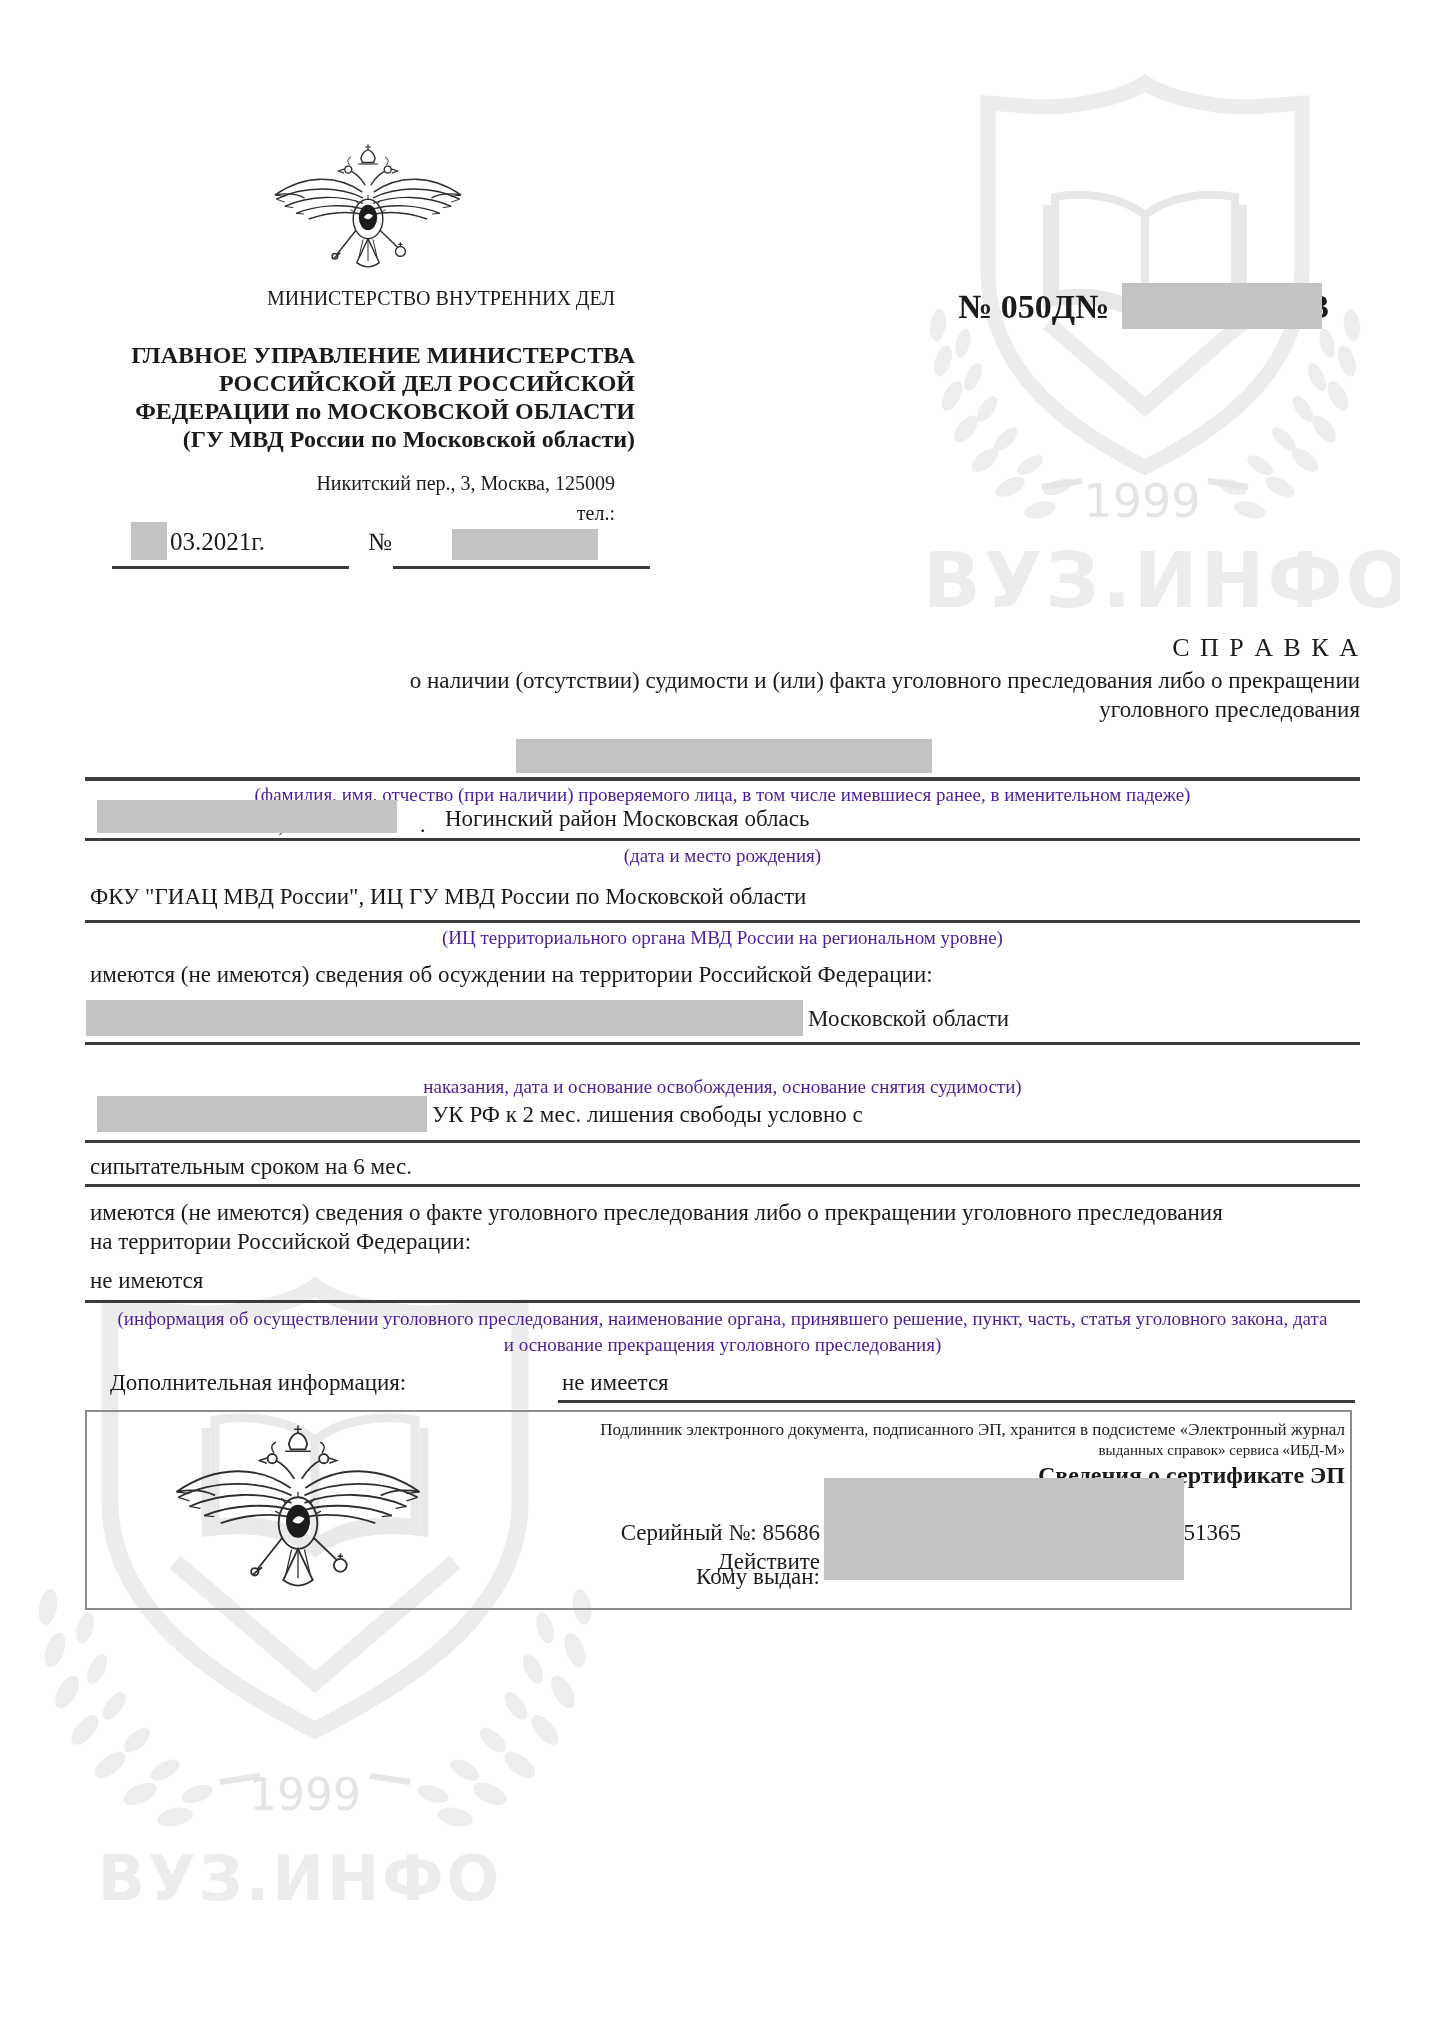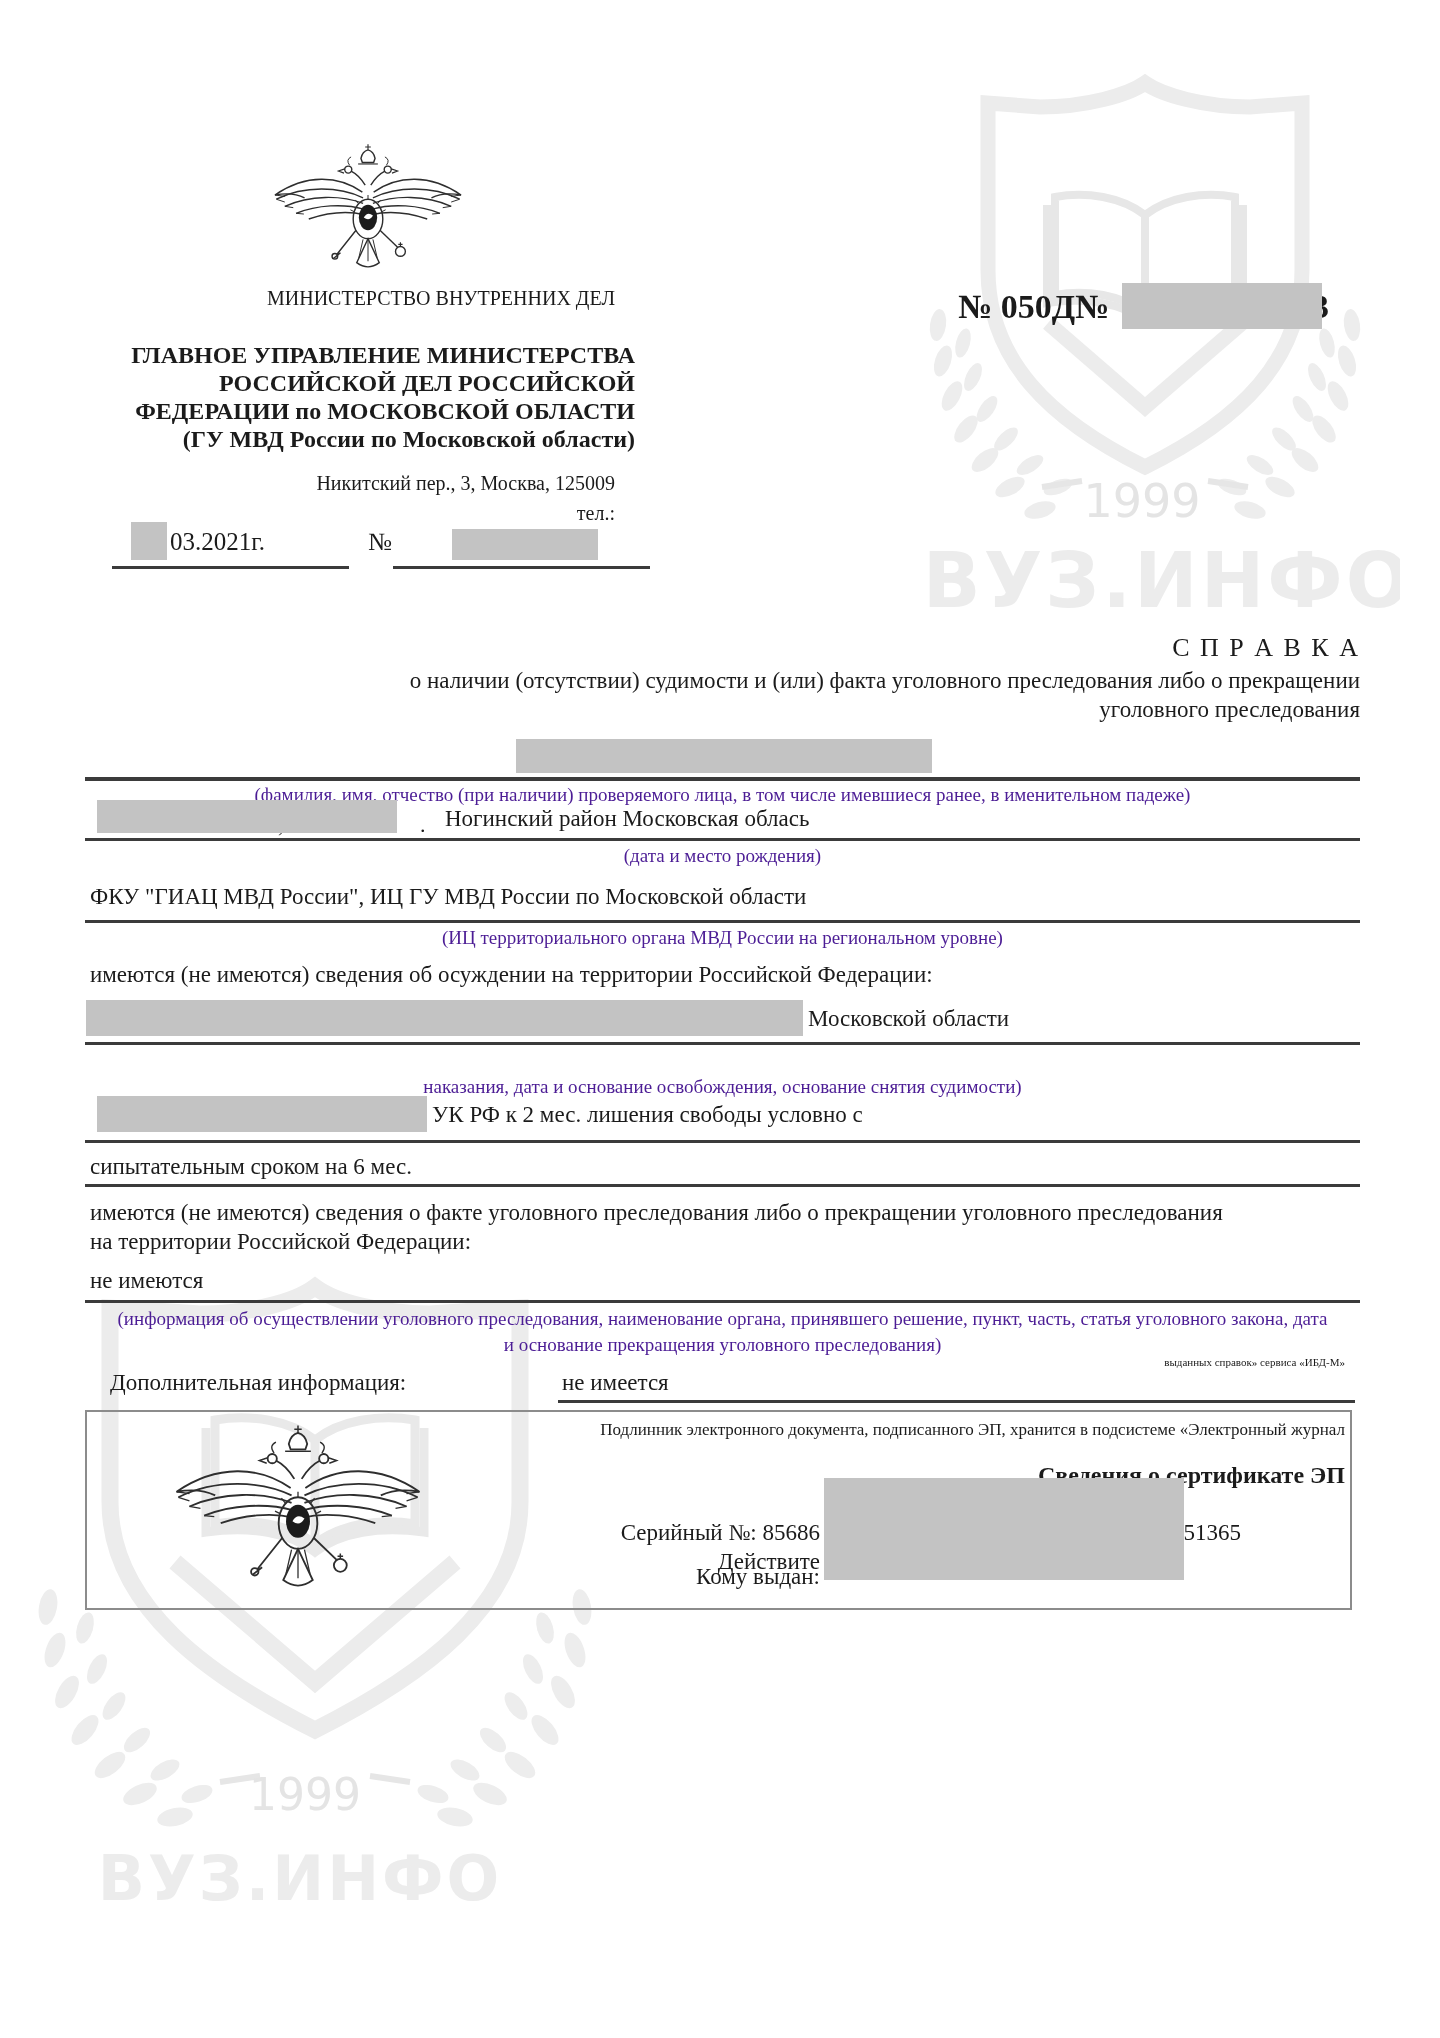--- a/index.html
+++ b/index.html
@@ -219,21 +219,21 @@
   <div class="t z2 body" style="left:562px;top:1370px">не имеется</div>
   <div class="rule" style="left:558px;top:1400px;width:797px"></div>
 
   <div class="t z2" style="left:85px;top:1410px;width:1263px;height:196px;border:2px solid #8c8c8c"></div>
 
   <svg class="t z2" style="left:160px;top:1420px;width:276px;height:184px">
     <use href="#mvd-eagle"></use>
   </svg>
 
   <div class="t z2 ctr" style="left:430px;top:1420px;width:915px;font-size:17px">Подлинник электронного документа, подписанного ЭП, хранится в подсистеме «Электронный журнал</div>
-  <div class="t z2 ctr" style="left:430px;top:1356px;width:915px;font-size:11px">выданных справок» сервиса «ИБД-М»</div>
+  <div class="t z2 ctr" style="left:430px;top:1442px;width:915px;font-size:15px">выданных справок» сервиса «ИБД-М»</div>
   <div class="t z2 ctr" style="left:430px;top:1462px;width:915px;font-size:24px;font-weight:bold">Сведения о сертификате ЭП</div>
 
   <div class="t z2 body" style="right:620px;top:1564px;text-align:center">Кому выдан:</div>
   <div class="t z2 body" style="right:620px;top:1520px;text-align:right">Серийный №: 85686</div>
   <div class="t z1 body" style="left:1172px;top:1520px">051365</div>
   <div class="t z2 body" style="right:620px;top:1549px;text-align:right">Действите</div>
 
   <div class="redact" style="left:824px;top:1478px;width:360px;height:102px"></div>
 
 </div>

